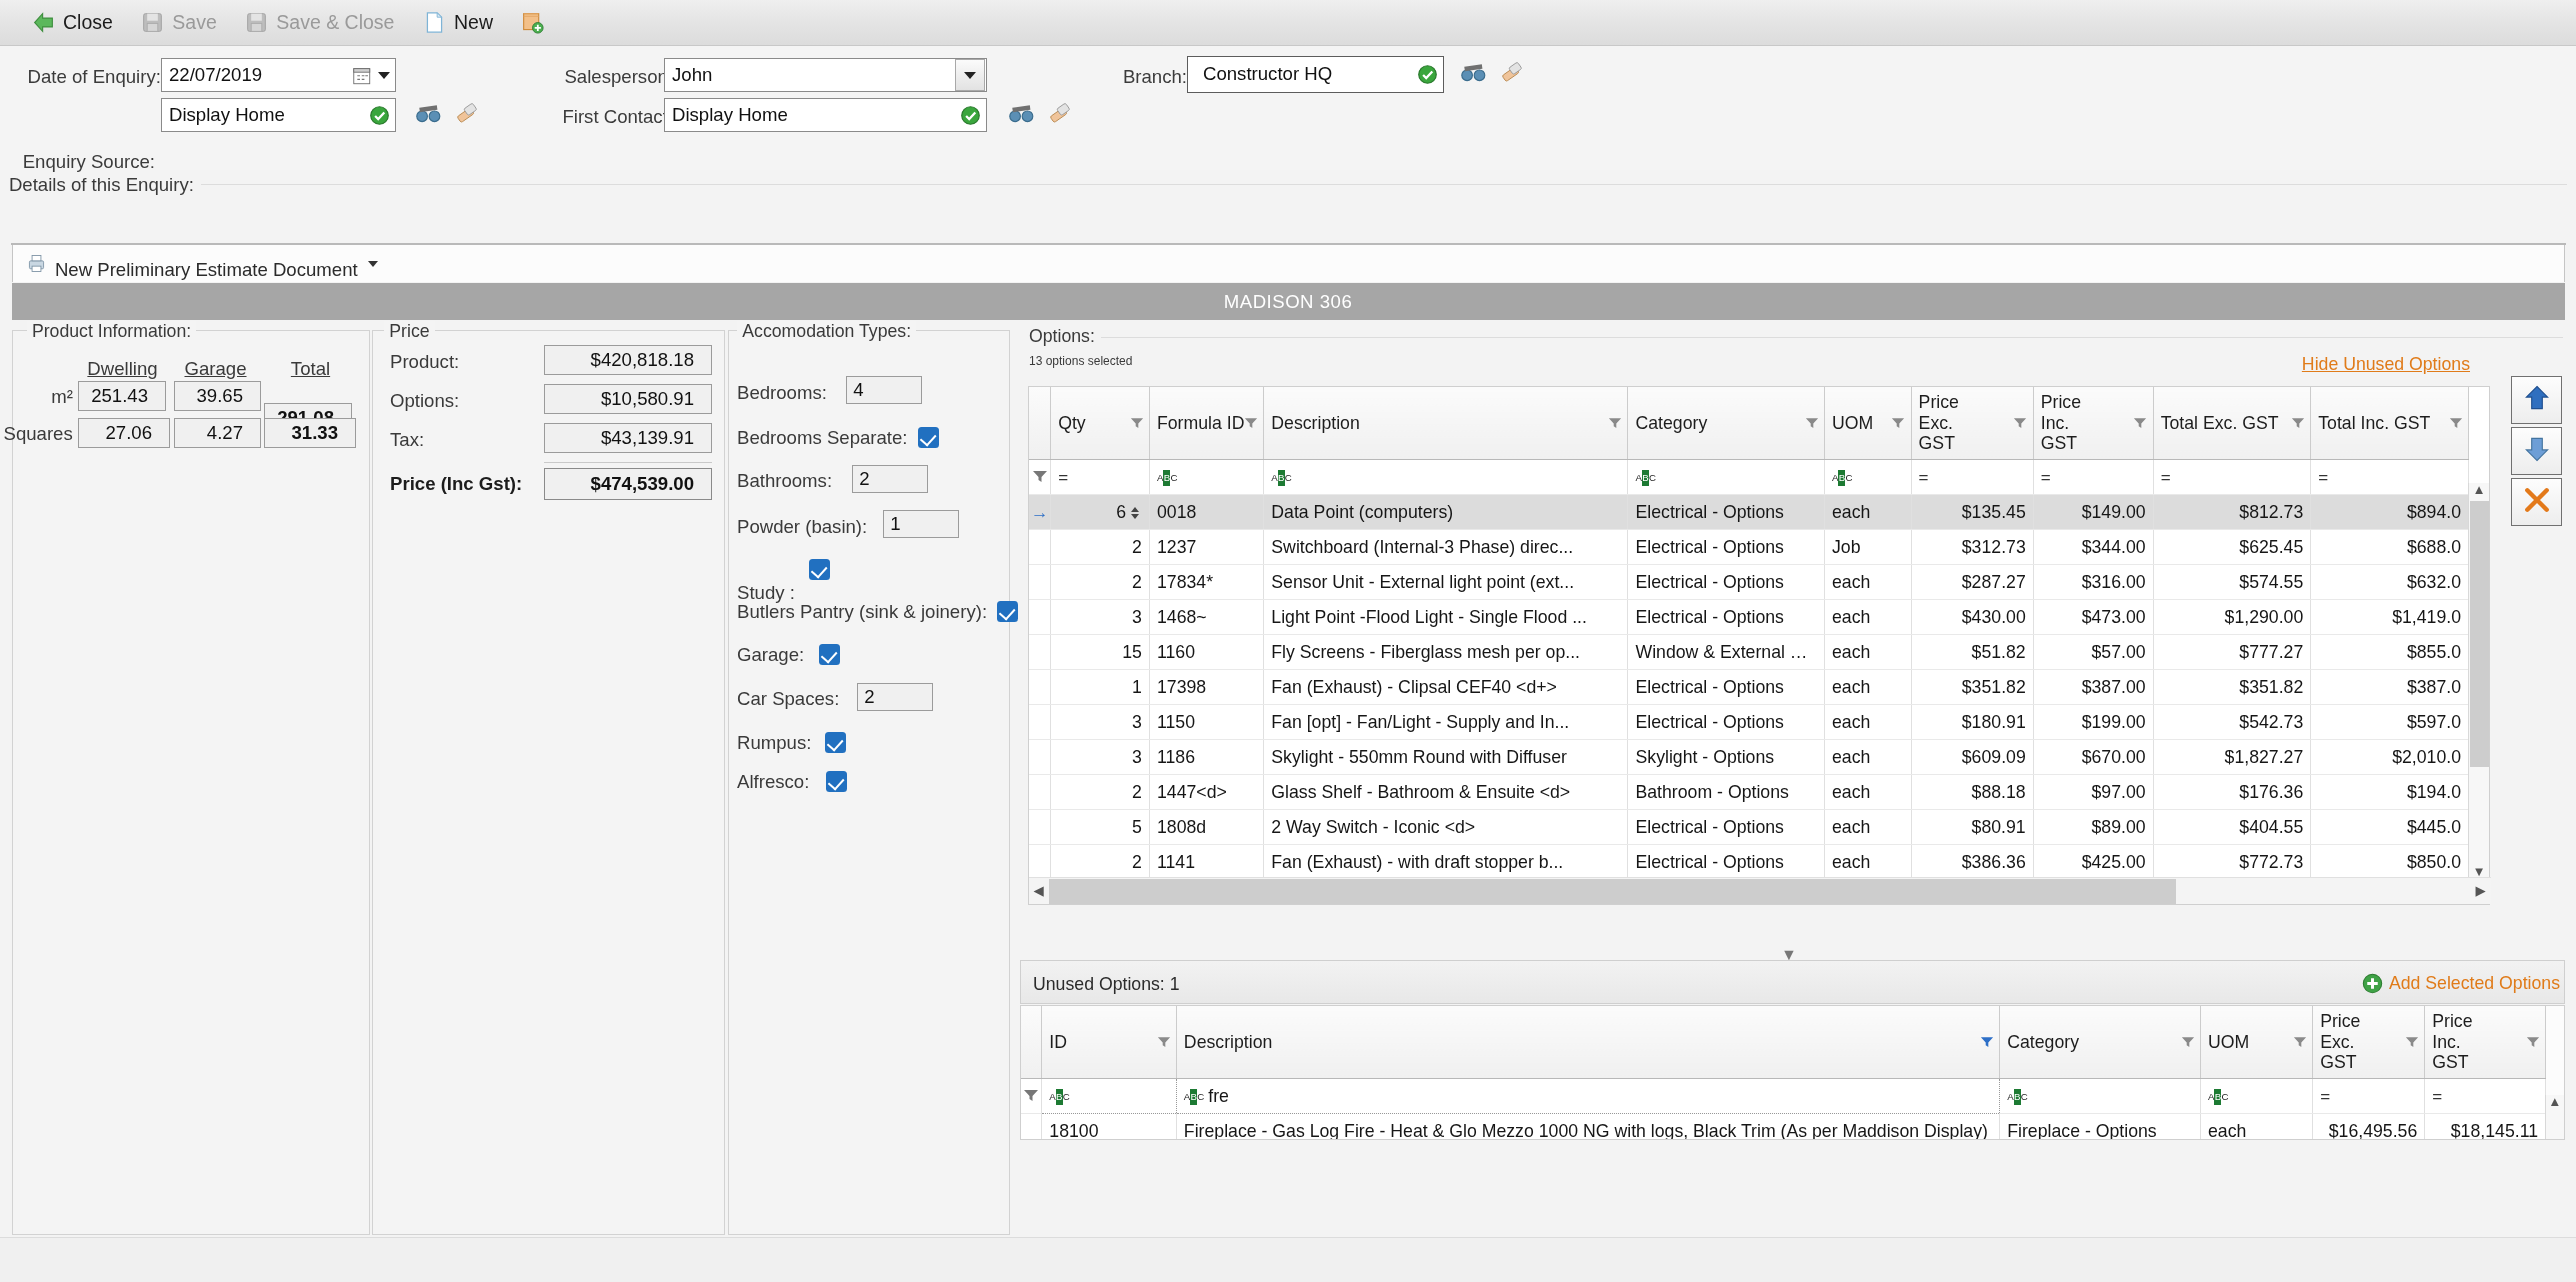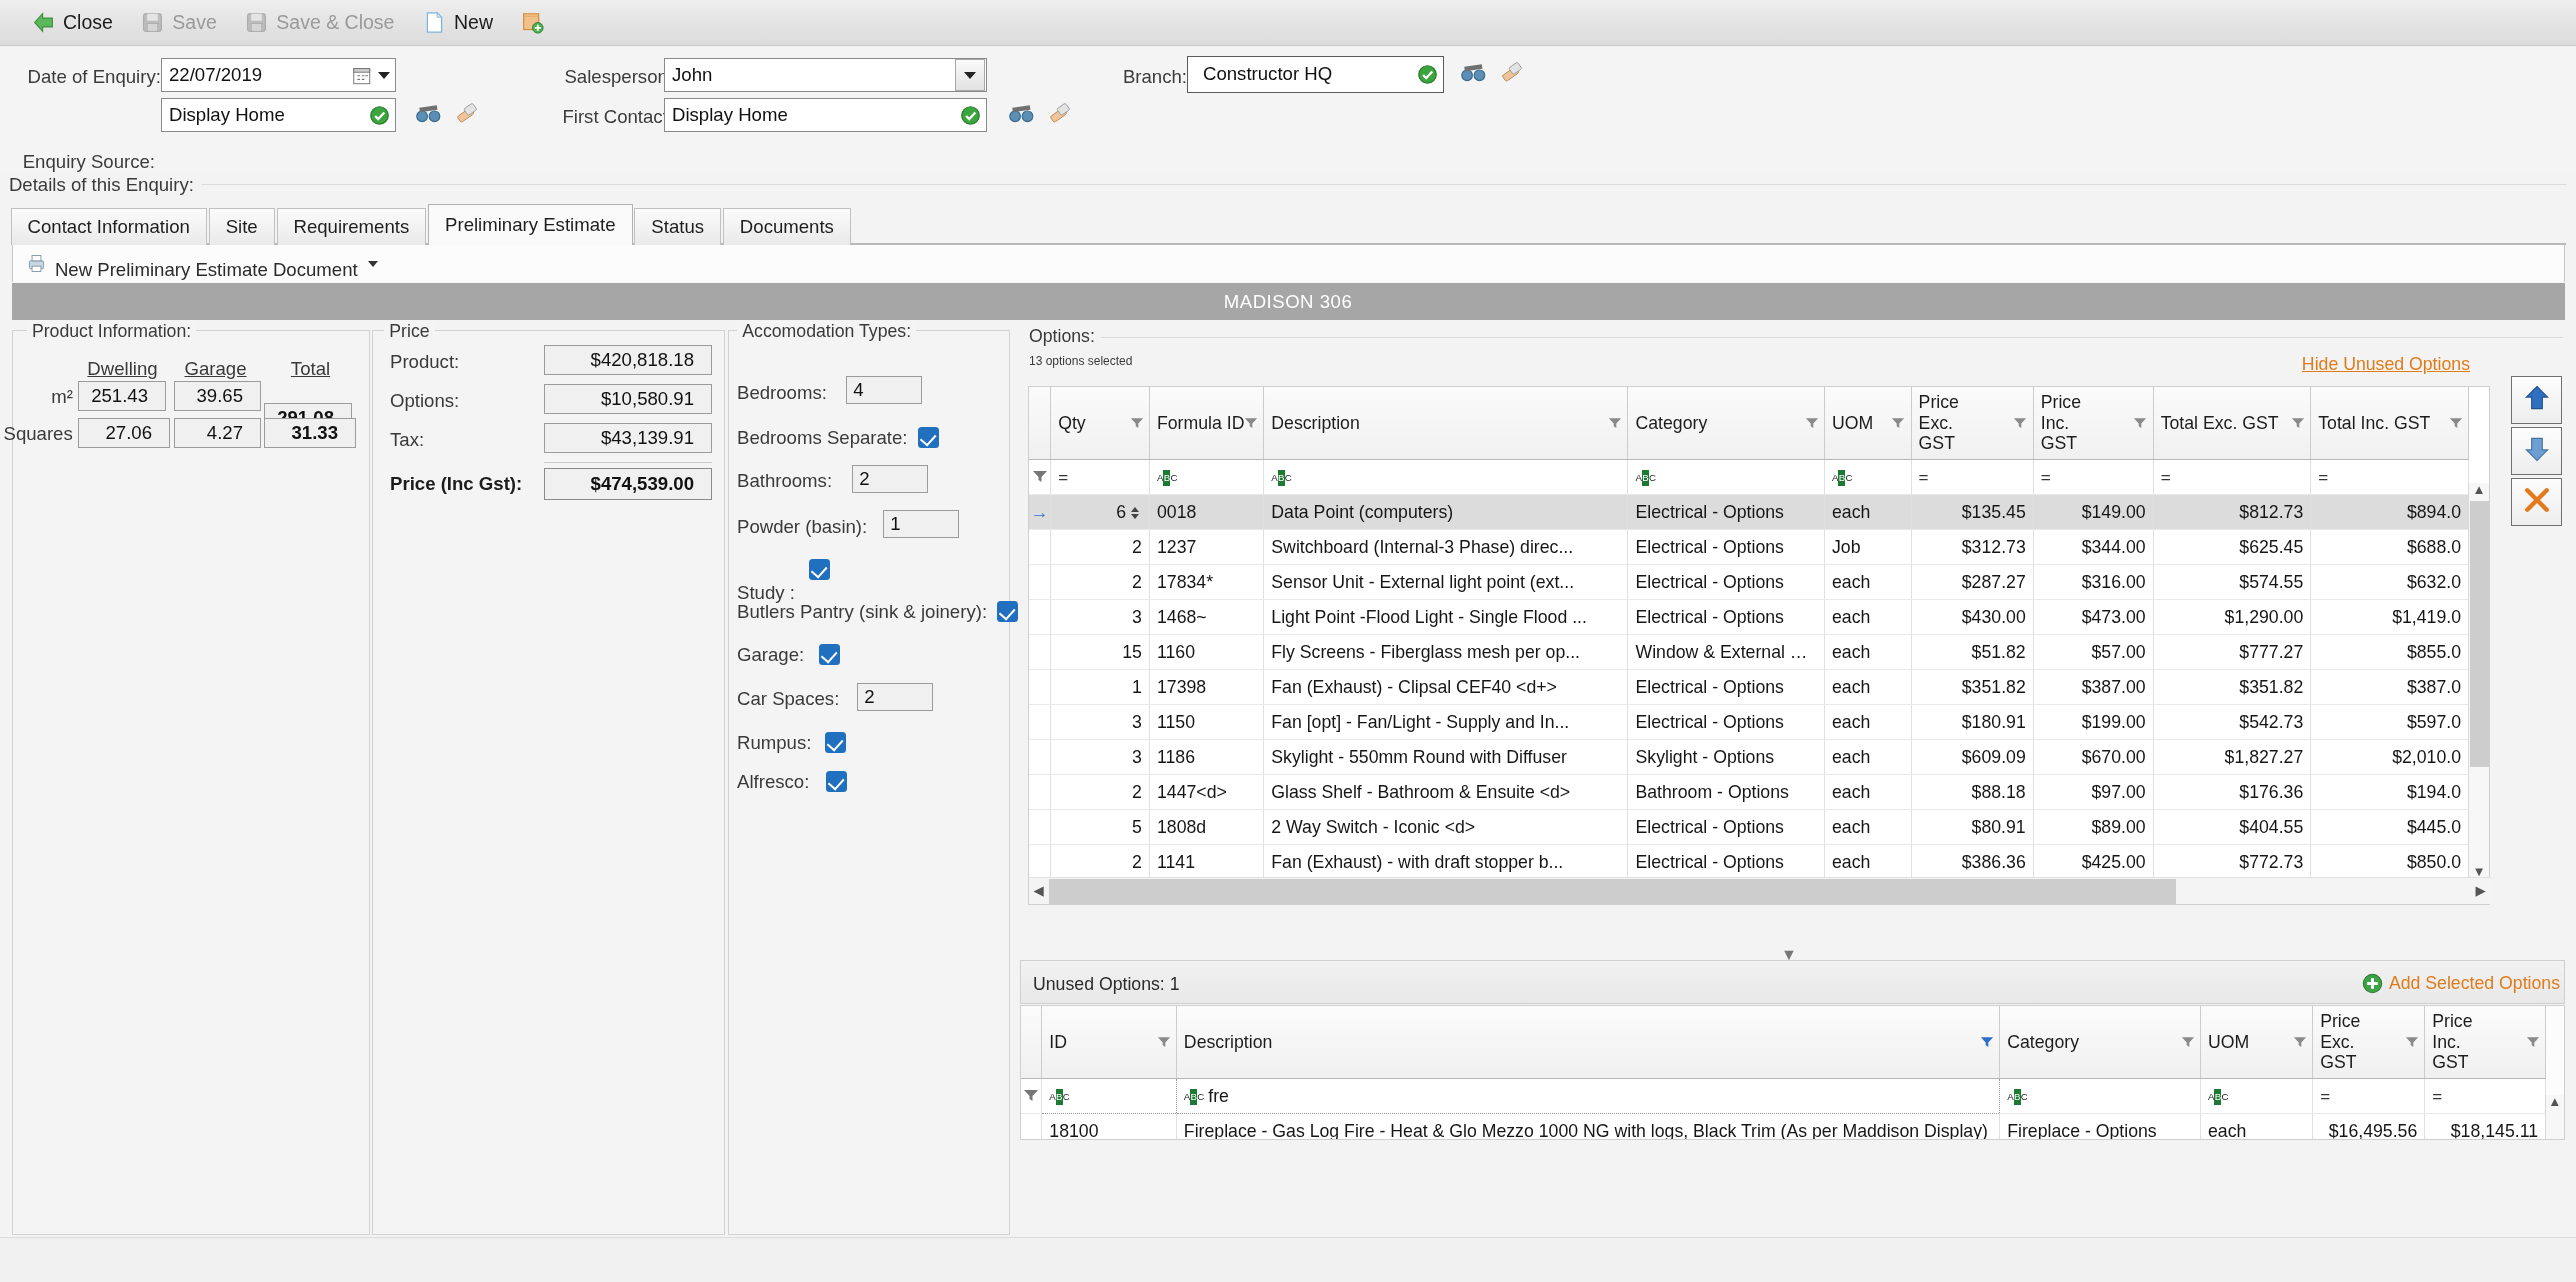--- a/index.html
+++ b/index.html
@@ -305,40 +305,20 @@
           <rect x="4" y="12" width="18" height="8" rx="2" fill="#f0c49a" stroke="#b98a52" transform="rotate(-35 13 16)"></rect>
           <rect x="12" y="5" width="12" height="9" rx="2" fill="#e3e3e3" stroke="#9a9a9a" transform="rotate(-35 18 9)"></rect>
         </svg>
     </div>
   </div>
 
   <div class="details-line"></div>
   <div class="details-cap">Details of this Enquiry:</div>
 
   <div class="tabs-underline"></div>
-  <div class="tabstrip">
-    <div class="tab">
-        <span>Contact Information</span>
-      </div>
-    <div class="tab">
-        <span>Site</span>
-      </div>
-    <div class="tab">
-        <span>Requirements</span>
-      </div>
-    <div class="tab active">
-        <span>Preliminary Estimate</span>
-      </div>
-    <div class="tab">
-        <span>Status</span>
-      </div>
-    <div class="tab">
-        <span>Documents</span>
-      </div>
-  </div>
 
   <div class="docbar">
     <span style="width:23px;height:23px;">
       <svg width="23" height="23" viewBox="0 0 26 26">
           <rect x="5" y="10" width="16" height="9" rx="1.5" fill="#c9d7e2" stroke="#7d93a5"></rect>
           <rect x="8" y="4" width="10" height="6" fill="#fff" stroke="#7d93a5"></rect>
           <rect x="8" y="16" width="10" height="6" fill="#fff" stroke="#7d93a5"></rect>
         </svg>
     </span>
     <span class="lbl">New Preliminary Estimate Document</span>

